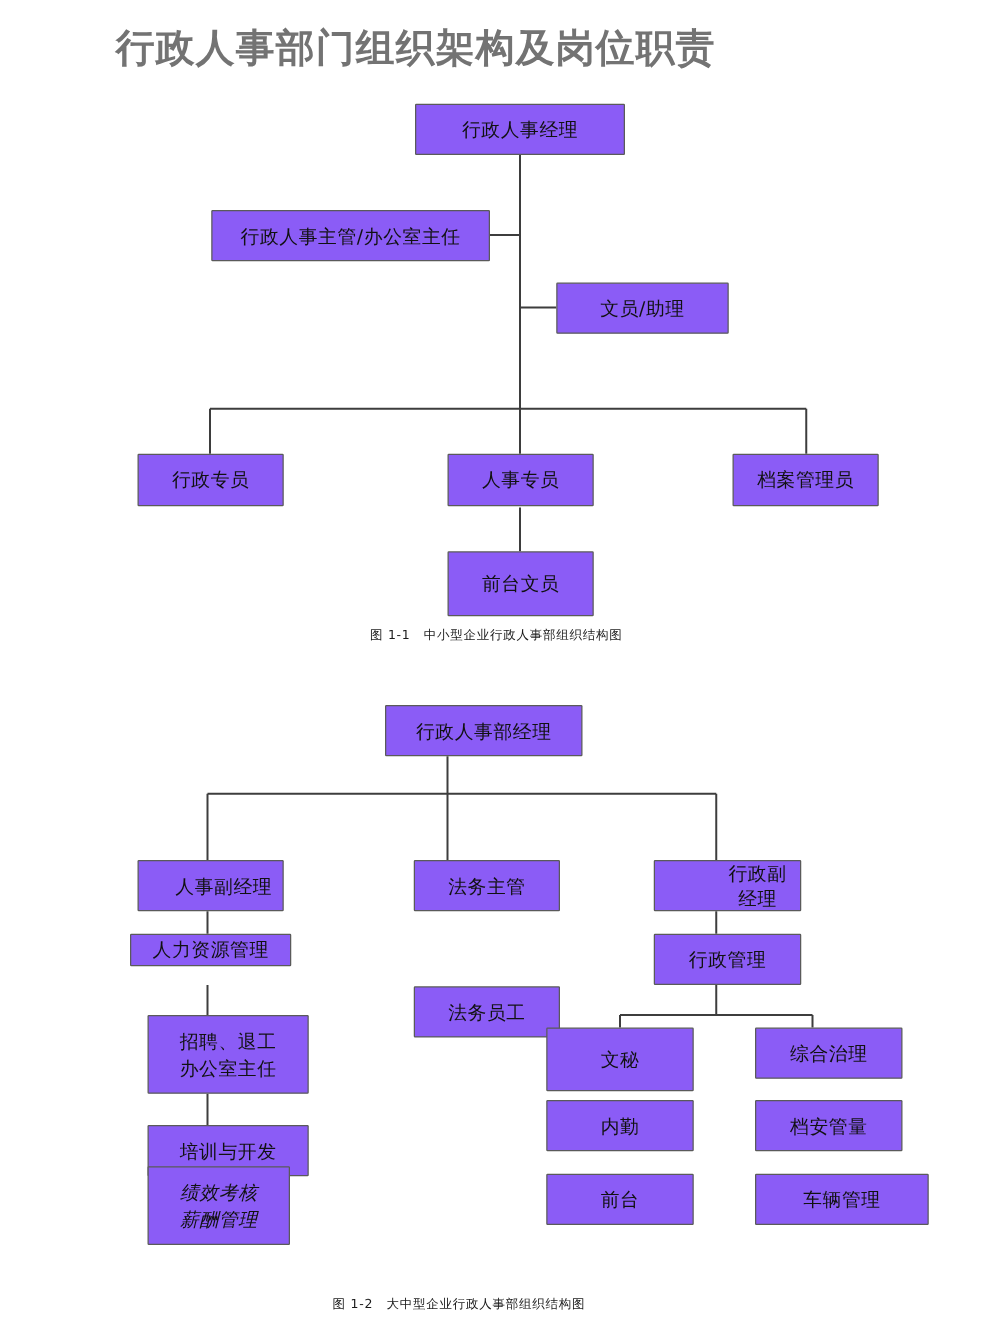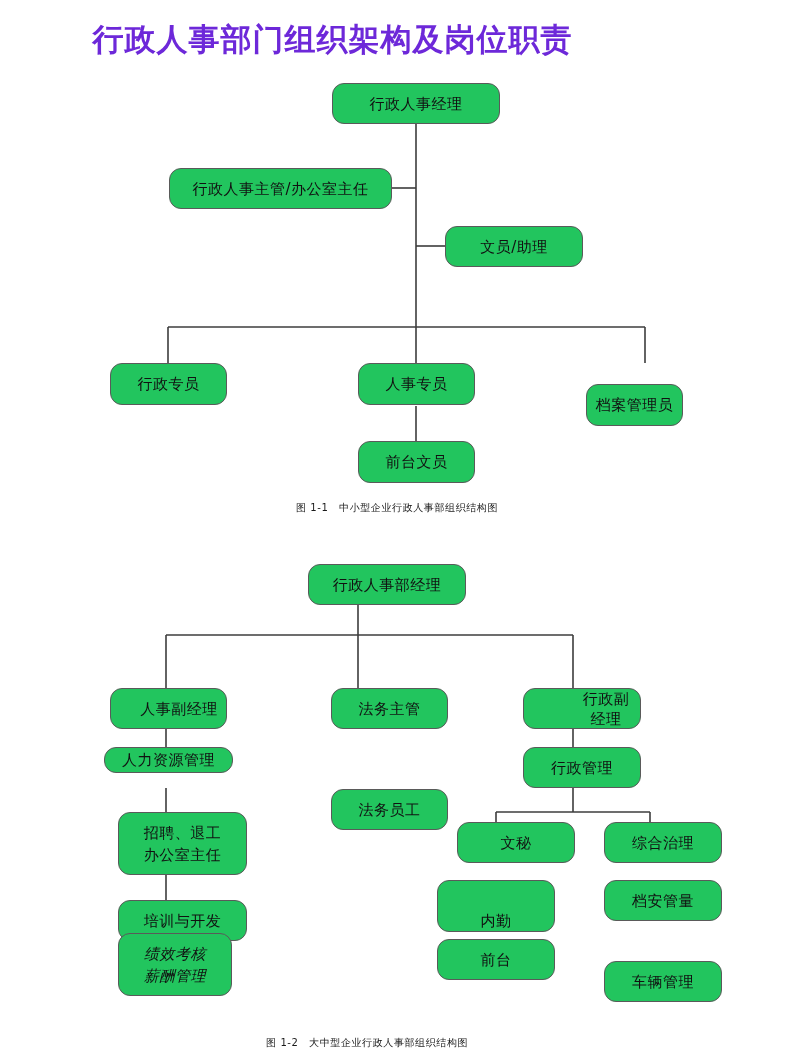--- a/index.html
+++ b/index.html
@@ -19,21 +19,21 @@
   
   #page-title {
     position: absolute;
     left: 0;
     top: 18px;
     width: 665px;
     text-align: center;
     font-size: 31px;
     font-weight: bold;
     letter-spacing: 1px;
-    color: #6d28d9;
+    color: #737373;
     line-height: 42px;
   }
 
   
   .connectors {
     position: absolute;
     left: 0;
     top: 0;
     width: 794px;
     height: 1058px;
@@ -42,23 +42,23 @@
   .connectors line, .connectors path {
     stroke: #3d3d3d;
     stroke-width: 1.6;
     fill: none;
   }
 
   
   .node {
     position: absolute;
     box-sizing: border-box;
-    background: #22c55e;
+    background: #8b5cf6;
     border: 1.4px solid #5a5a5a;
-    border-radius: 12px;
+    border-radius: 1px;
     display: flex;
     align-items: center;
     justify-content: center;
     text-align: center;
     font-size: 15px;
     line-height: 20px;
     color: #111111;
     letter-spacing: 0.5px;
     z-index: 2;
   }
@@ -116,25 +116,25 @@
 </div>
 
 <div class="node" style="left:110px; top:363px; width:117px; height:42px;">
   <span class="txt">行政专员</span>
 </div>
 
 <div class="node" style="left:358px; top:363px; width:117px; height:42px;">
   <span class="txt">人事专员</span>
 </div>
 
-<div class="node" style="left:586px; top:384px; width:97px; height:42px;">
+<div class="node" style="left:586px; top:363px; width:117px; height:42px;">
   <span class="txt">档案管理员</span>
 </div>
 
-<div class="node" style="left:358px; top:441px; width:117px; height:42px;">
+<div class="node" style="left:358px; top:441px; width:117px; height:52px;">
   <span class="txt">前台文员</span>
 </div>
 
 <div class="caption" style="left:0; top:501px; width:794px; text-align:center;">图 1-1　中小型企业行政人事部组织结构图</div>
 
 <svg class="connectors" viewBox="0 0 794 1058" xmlns="http://www.w3.org/2000/svg">
 
   <line x1="358" y1="605" x2="358" y2="688"></line>
 
   <line x1="166" y1="635" x2="573" y2="635"></line>
@@ -192,37 +192,37 @@
 
 <div class="node" style="left:118px; top:900px; width:129px; height:41px;">
   <span class="txt">培训与开发</span>
 </div>
 
 <div class="node two-line" style="left:118px; top:933px; width:114px; height:63px;font-style:italic;">
   <span class="txt">绩效考核
 薪酬管理</span>
 </div>
 
-<div class="node" style="left:437px; top:822px; width:118px; height:41px;margin-left:20px;">
+<div class="node" style="left:437px; top:822px; width:118px; height:51px;">
   <span class="txt">文秘</span>
 </div>
 
-<div class="node" style="left:437px; top:880px; width:118px; height:52px;align-items:flex-end;">
+<div class="node" style="left:437px; top:880px; width:118px; height:41px;">
   <span class="txt">内勤</span>
 </div>
 
 <div class="node" style="left:437px; top:939px; width:118px; height:41px;">
   <span class="txt">前台</span>
 </div>
 
 <div class="node" style="left:604px; top:822px; width:118px; height:41px;">
   <span class="txt">综合治理</span>
 </div>
 
 <div class="node" style="left:604px; top:880px; width:118px; height:41px;">
   <span class="txt">档安管量</span>
 </div>
 
-<div class="node" style="left:604px; top:961px; width:118px; height:41px;">
+<div class="node" style="left:604px; top:939px; width:139px; height:41px;">
   <span class="txt">车辆管理</span>
 </div>
 
 <div class="caption" style="left:266px; top:1020px; width:360px; text-align:left;margin-top:16px;">图 1-2　大中型企业行政人事部组织结构图</div>
 
 </body></html>

